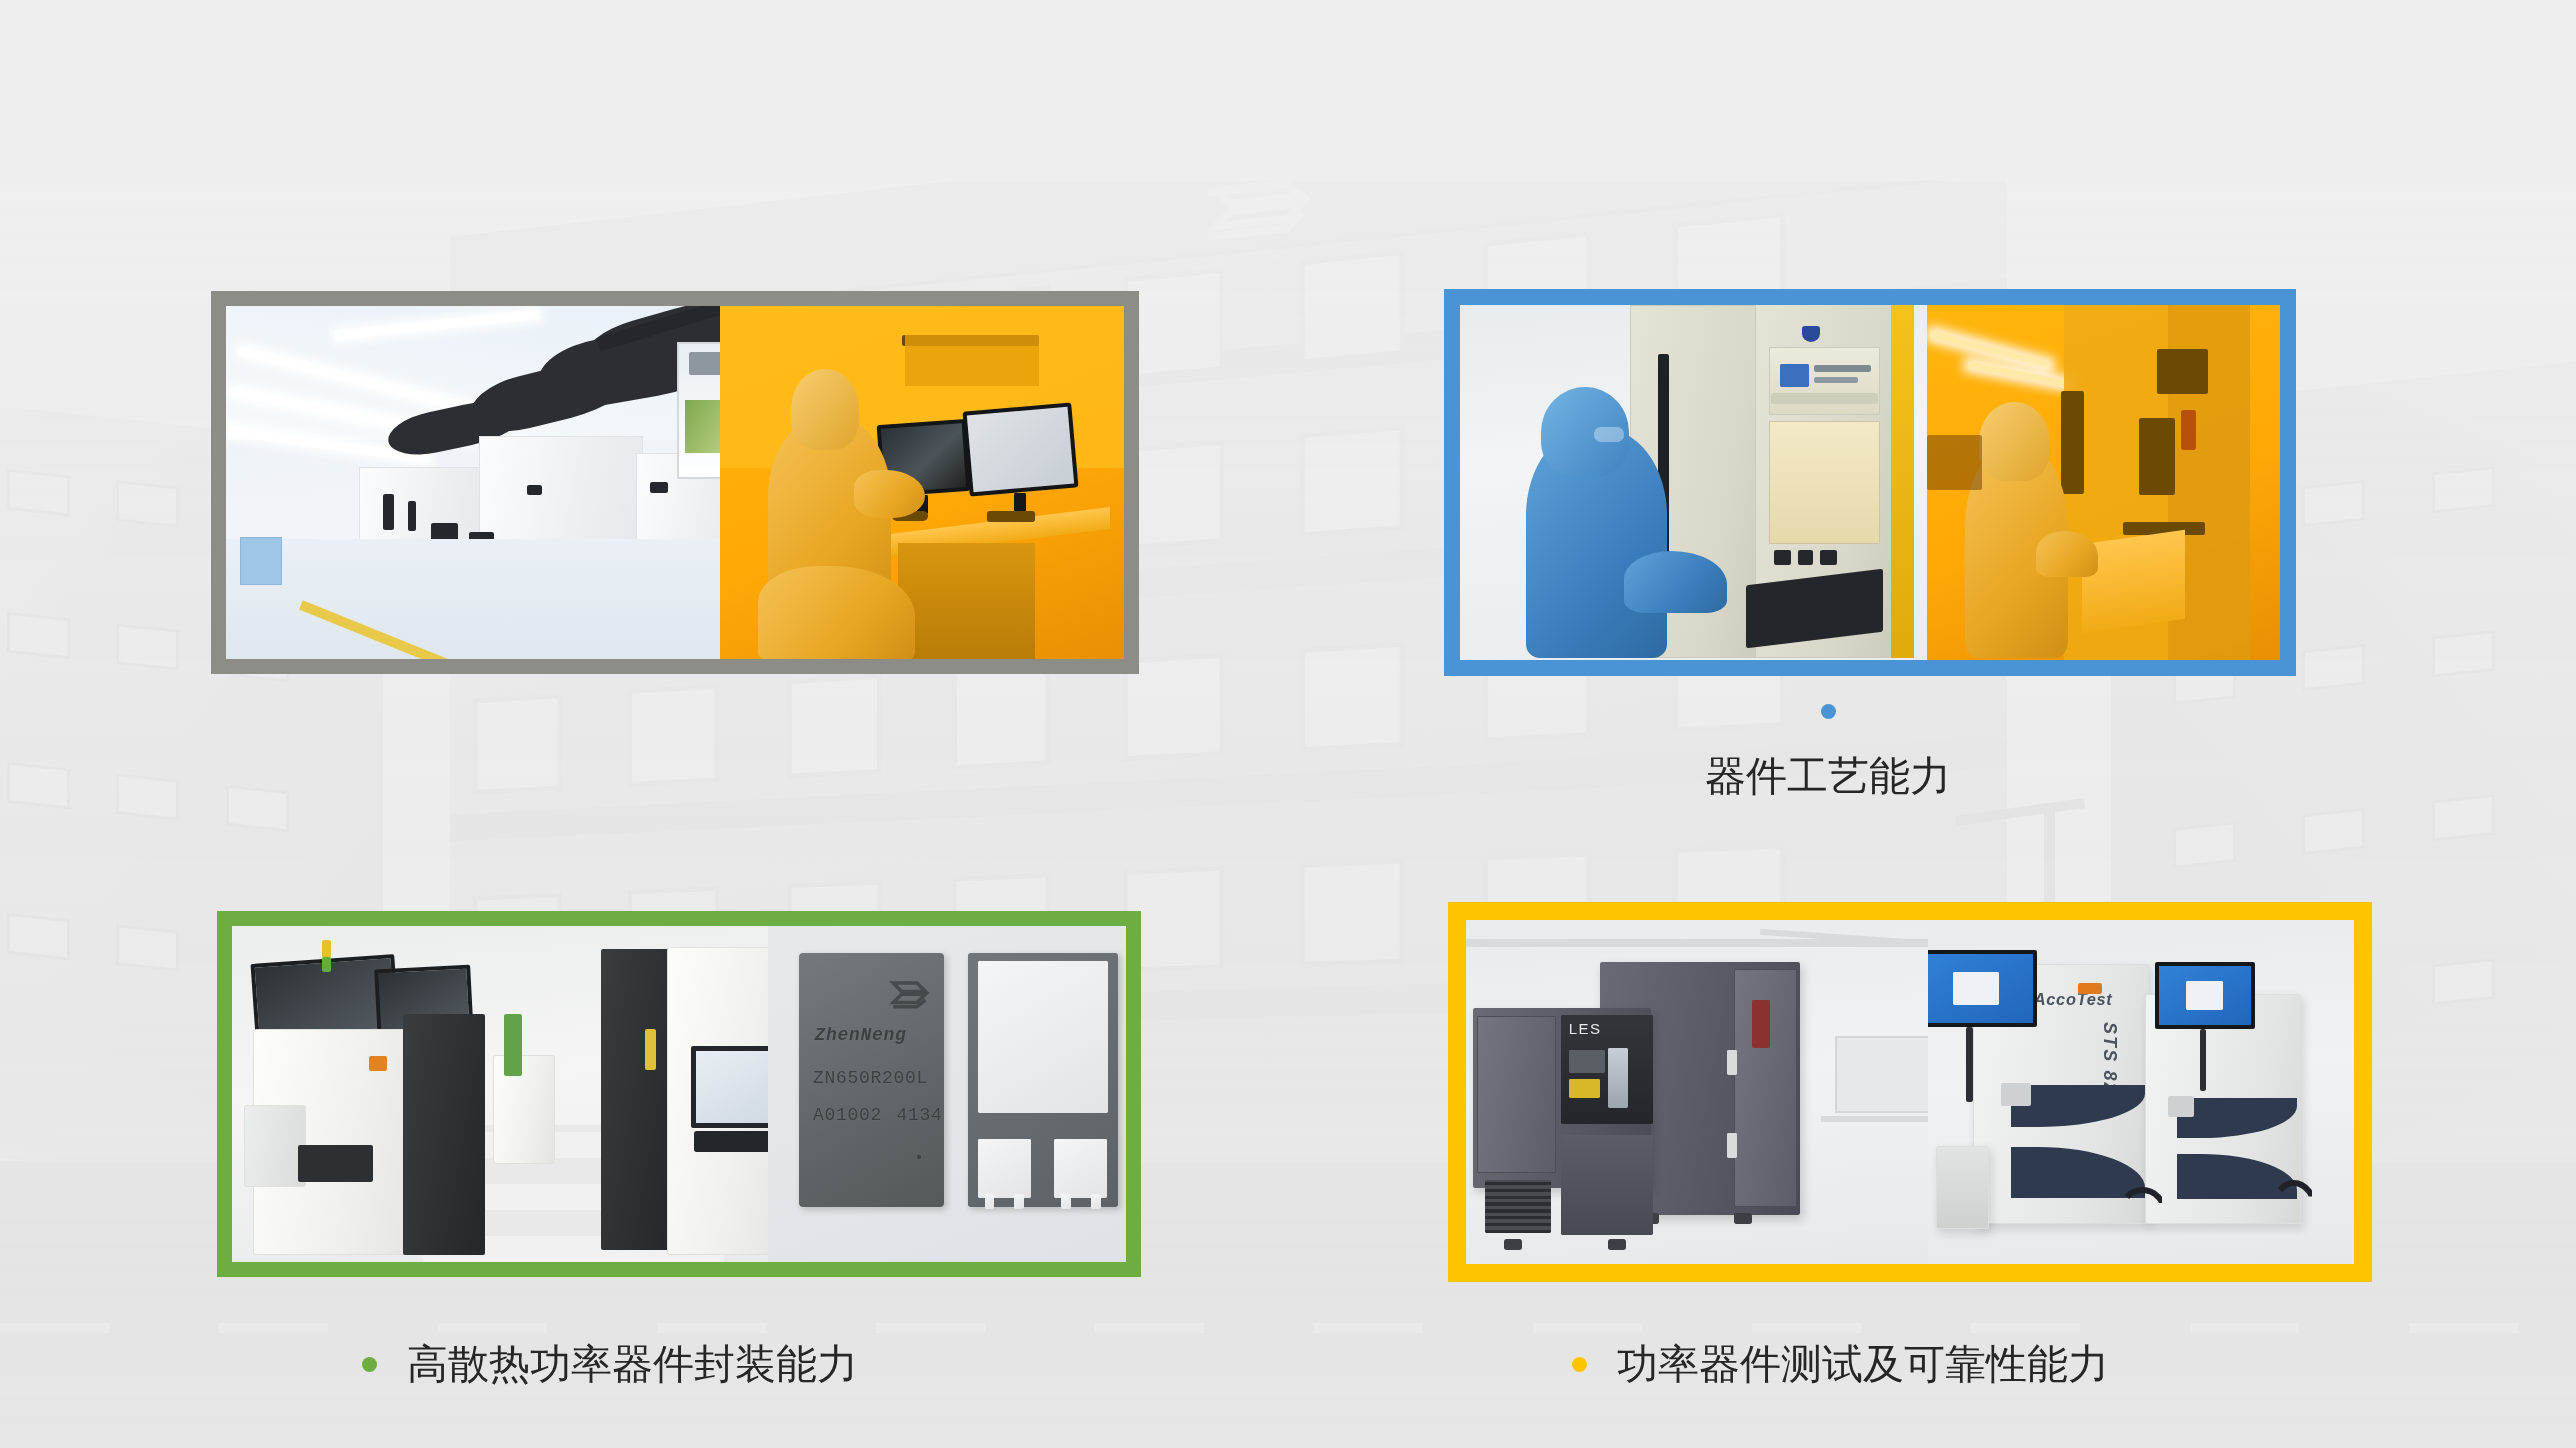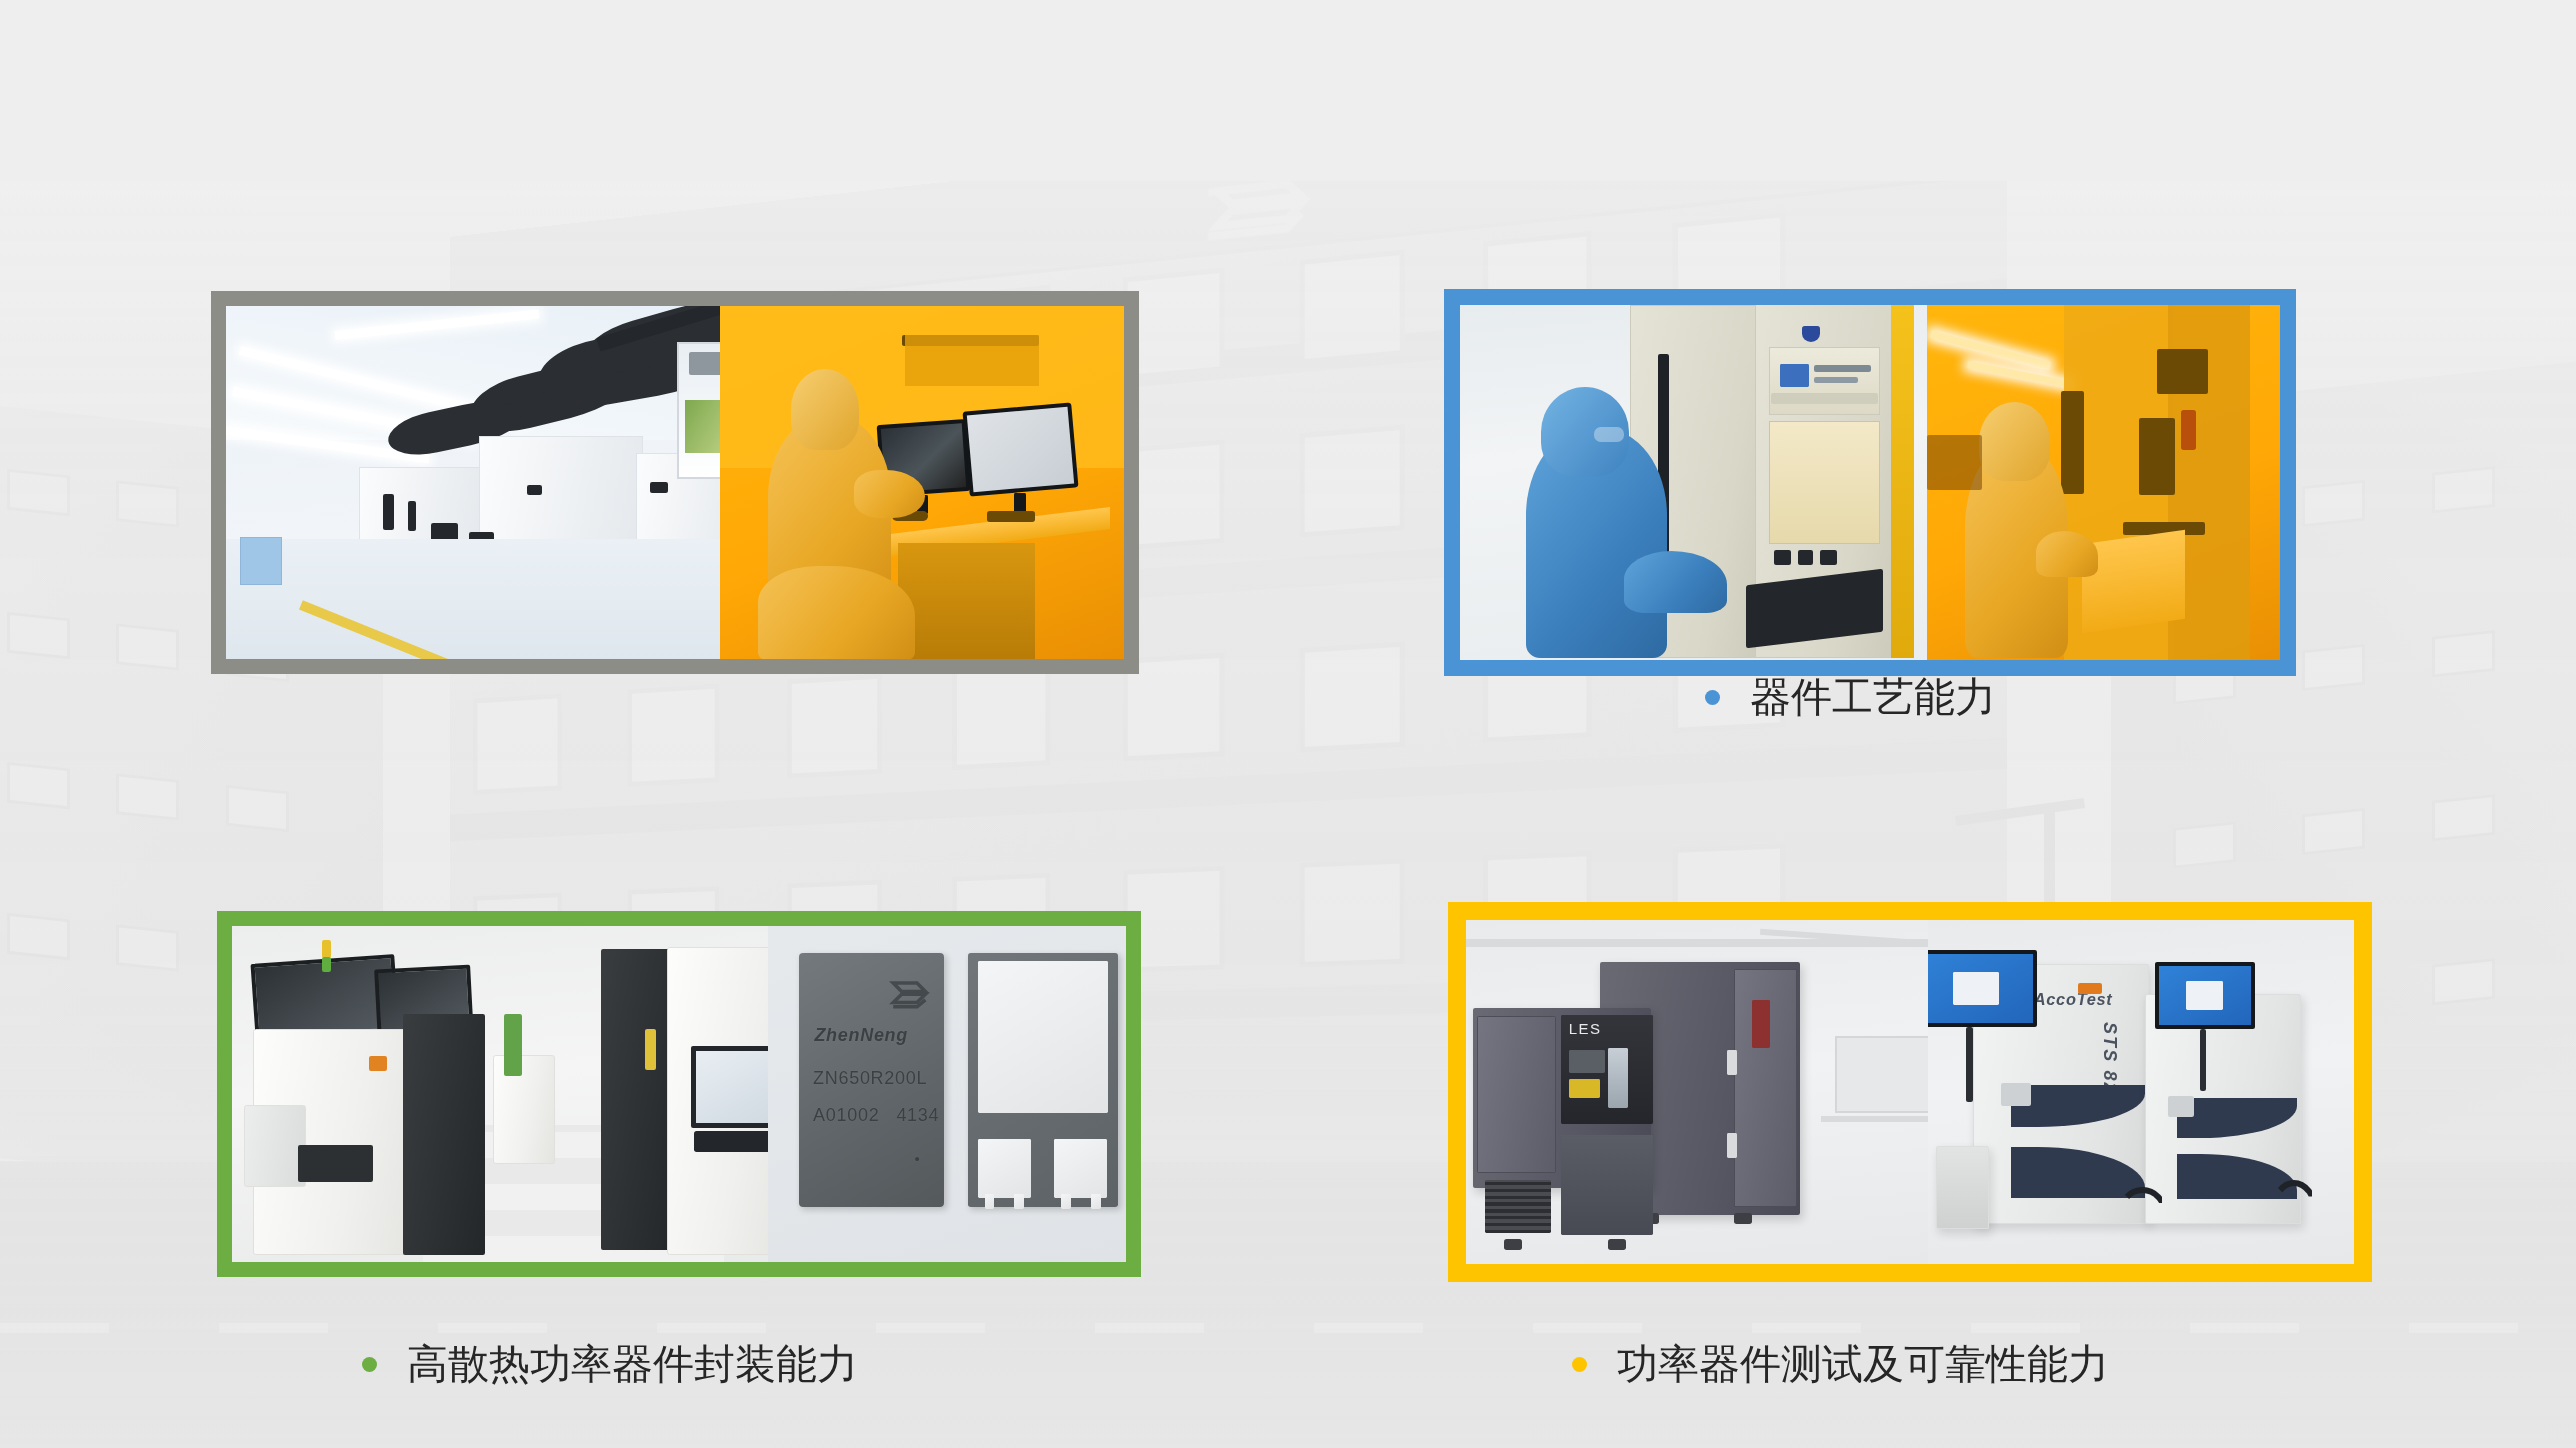--- a/index.html
+++ b/index.html
@@ -171,21 +171,21 @@
                      background: #4a93d4; padding: 16.4px; }
 
   #panel-packaging { left: 217px;  top: 911px; width: 924px; height: 366px;
                      background: #6cae42; padding: 15px; }
 
   #panel-testing   { left: 1448px; top: 902px; width: 924px; height: 380px;
                      background: #ffc400; padding: 18px; }
 
   
   #caption-epitaxy   { left: 417px;  top: 704px; }
-  #caption-device    { left: 1705px; top: 670px; }
+  #caption-device    { left: 1705px; top: 704px; flex-direction: column; }
   #caption-packaging { left: 362px;  top: 1337px; }
   #caption-testing   { left: 1572px; top: 1337px; }
 
   
 
   
   .cr-clean {
     background: linear-gradient(175deg,#dfe9f2 0%, #eef3f8 35%, #f6f8fa 100%);
   }
   .cr-ceiling {
@@ -336,21 +336,21 @@
     position: absolute;
     background: linear-gradient(150deg,#73797c,#5f6568 60%, #54595c);
     border-radius: 4.1px;
     box-shadow: 2.1px 2.7px 6.2px rgba(0,0,0,.18);
   }
   .chip-text {
     position: absolute;
     color: #3b4043;
     font-size: 18px;
     letter-spacing: 0.7px;
-    font-family: Liberation Sans, sans-serif;
+    font-family: Liberation Mono, monospace;
     text-shadow: 0 0 1.4px rgba(255,255,255,.12);
     filter: blur(0.5px);
     white-space: nowrap;
   }
   .chip-logo {
     position: absolute; opacity: .62;
   }
   .chip-lead {
     position: absolute;
     background: linear-gradient(150deg,#70767a,#5c6265);

